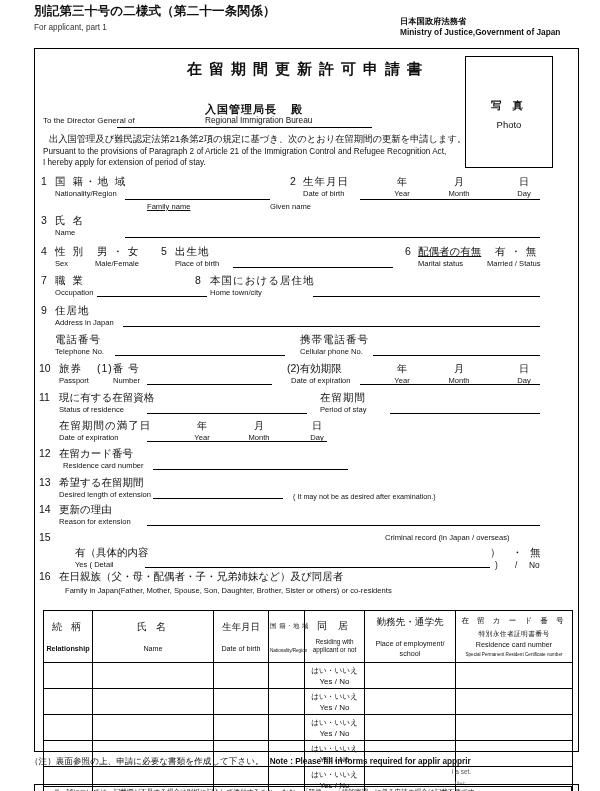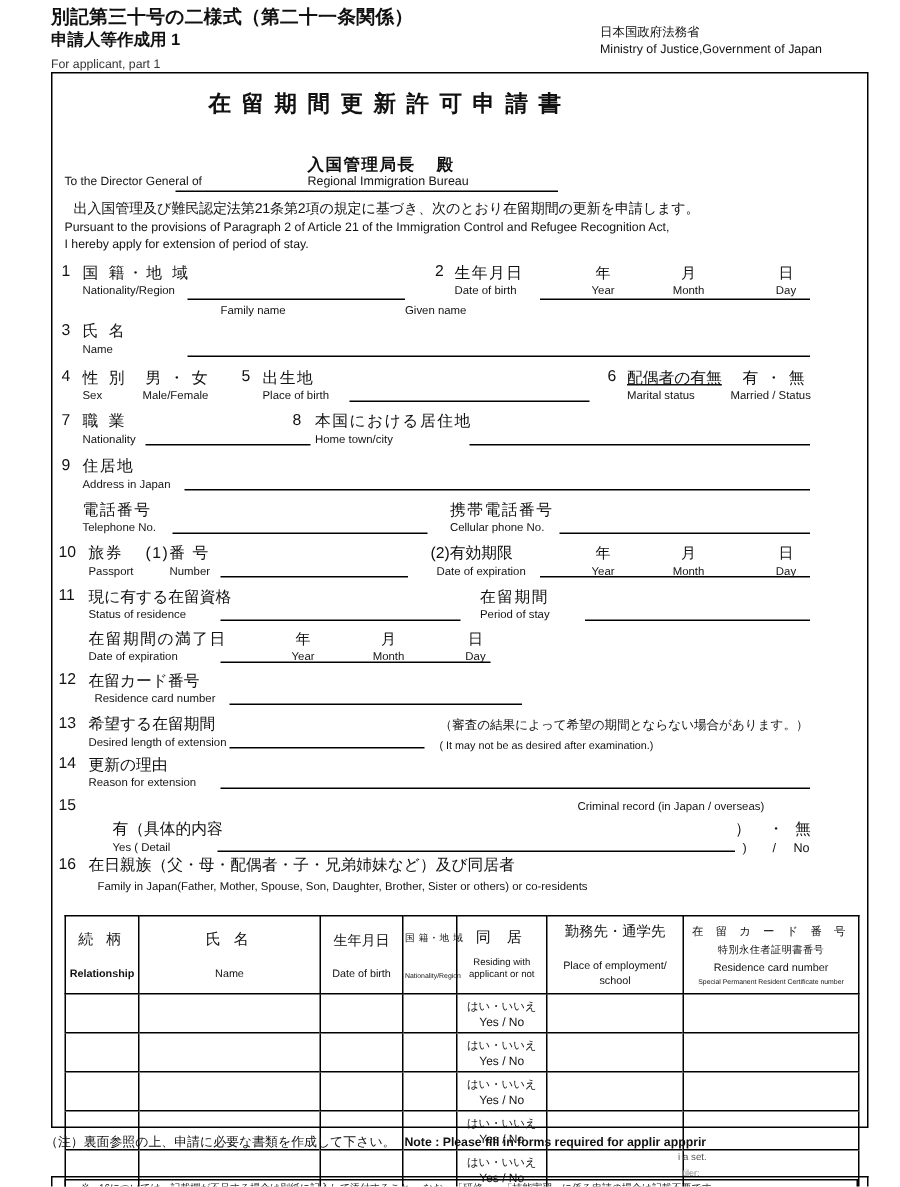--- a/index.html
+++ b/index.html
@@ -15,35 +15,35 @@
     overflow: hidden;
   }
   .page { position: relative; width: 600px; height: 791px; background:#fff; }
 
   
   .hdr-left { position:absolute; left:34px; top:4px; width:330px; }
   .hdr-jp1 { font-size:12.5px; font-weight:bold; letter-spacing:.2px; line-height:15px; }
   .hdr-jp2 { font-size:11px; font-weight:bold; line-height:14px; margin-top:1px; }
   .hdr-en1 { font-size:8.2px; line-height:11px; margin-top:3px; color:#333; }
 
-  .hdr-right { position:absolute; left:400px; top:16px; width:190px; }
+  .hdr-right { position:absolute; left:400px; top:16px; width:190px;font-weight:bold; }
   .hdr-r-jp { font-size:8.3px; line-height:11px; }
   .hdr-r-en { font-size:8.3px; line-height:11px; }
 
   
   .frame {
     position:absolute; left:34px; top:48px;
     width:545px; height:704px;
     border:1.1px solid #000;
   }
 
   
   .title-jp {
-    position:absolute; left:104px; top:11px; width:300px;
-    text-align:left; font-size:15px; font-weight:bold;
+    position:absolute; left:94px; top:11px; width:300px;
+    text-align:right; font-size:15px; font-weight:bold;
     letter-spacing:7px; white-space:nowrap;
   }
   .title-en {
     position:absolute; left:80px; top:31px; width:340px;
     text-align:center; font-size:10.4px; font-weight:bold;
     letter-spacing:.1px; white-space:nowrap;
   }
 
   
   .photo-box {
@@ -116,33 +116,36 @@
   .bot-ghost2 { position:absolute; left:455px; top:780px; font-size:6px; color:#888; }
   .bot-frame { position:absolute; left:34px; top:784px; width:545px; height:14px; border:1px solid #000; border-bottom:none;}
 </style>
 </head>
 <body>
 
 <div class="page">
 
   <div class="hdr-left">
     <div class="hdr-jp1">別記第三十号の二様式（第二十一条関係）</div>
-    <div class="hdr-jp2">申請人等作成用 1</div>
     <div class="hdr-en1">For applicant, part 1</div>
   </div>
 
   <div class="hdr-right">
     <div class="hdr-r-jp">日本国政府法務省</div>
     <div class="hdr-r-en">Ministry of Justice,Government of Japan</div>
   </div>
 
   <div class="frame">
 
     <div class="title-jp">在留期間更新許可申請書</div>
 
+    <div class="photo-box">
+      <div class="photo-jp">写 真</div>
+      <div class="photo-en">Photo</div>
+    </div>
 
     <div class="dir-jp">
       <span>入国管理局長</span><span class="dono">殿</span>
     </div>
     <div class="dir-en-l">To the Director General of</div>
     <div class="dir-en-r">Regional Immigration Bureau</div>
     <div class="dir-rule"></div>
 
     <div class="purs-jp">出入国管理及び難民認定法第21条第2項の規定に基づき、次のとおり在留期間の更新を申請します。</div>
     <div class="purs-en1">Pursuant to the provisions of Paragraph 2 of Article 21 of the Immigration Control and Refugee Recognition Act,</div>
@@ -157,21 +160,21 @@
     <div class="lbl-jp tight" style="left:268px; top:126px; letter-spacing:1px;">生年月日</div>
     <div class="lbl-en" style="left:268px; top:140px;">Date of birth</div>
     <div class="rule" style="left:325px; top:150px; width:180px;"></div>
     <div class="ctr-jp" style="left:355px; top:126px; width:24px;">年</div>
     <div class="ctr" style="left:352px; top:140px; width:30px; font-size:7.6px;">Year</div>
     <div class="ctr-jp" style="left:412px; top:126px; width:24px;">月</div>
     <div class="ctr" style="left:409px; top:140px; width:30px; font-size:7.6px;">Month</div>
     <div class="ctr-jp" style="left:479px; top:126px; width:20px;">日</div>
     <div class="ctr" style="left:474px; top:140px; width:30px; font-size:7.6px;">Day</div>
 
-    <div class="lbl-en" style="left:112px; top:153px;">Family name</div>
+    <div class="lbl-en" style="left:112px; top:153px;text-decoration:underline;">Family name</div>
     <div class="lbl-en" style="left:235px; top:153px;">Given name</div>
 
     <div class="lbl-jp tight" style="left:6px; top:165px;">3</div>
     <div class="lbl-jp" style="left:20px; top:165px;">氏 名</div>
     <div class="lbl-en" style="left:20px; top:179px;">Name</div>
     <div class="rule" style="left:90px; top:188px; width:415px;"></div>
 
     <div class="lbl-jp tight" style="left:6px; top:196px;">4</div>
     <div class="lbl-jp" style="left:20px; top:196px;">性 別</div>
     <div class="lbl-en" style="left:20px; top:210px;">Sex</div>
@@ -184,21 +187,21 @@
     <div class="rule" style="left:198px; top:218px; width:160px;"></div>
 
     <div class="lbl-jp tight" style="left:370px; top:196px;">6</div>
     <div class="lbl-jp" style="left:383px; top:196px; letter-spacing:0px;text-decoration:underline;">配偶者の有無</div>
     <div class="lbl-en" style="left:383px; top:210px;">Marital status</div>
     <div class="lbl-jp" style="left:460px; top:196px; letter-spacing:1px;">有 ・ 無</div>
     <div class="lbl-en" style="left:452px; top:210px;">Married / Status</div>
 
     <div class="lbl-jp tight" style="left:6px; top:225px;">7</div>
     <div class="lbl-jp" style="left:20px; top:225px;">職 業</div>
-    <div class="lbl-en" style="left:20px; top:239px;">Nationality</div>
+    <div class="lbl-en" style="left:20px; top:239px;">Occupation</div>
     <div class="rule" style="left:62px; top:247px; width:110px;"></div>
 
     <div class="lbl-jp tight" style="left:160px; top:225px;">8</div>
     <div class="lbl-jp" style="left:175px; top:225px; letter-spacing:1px;">本国における居住地</div>
     <div class="lbl-en" style="left:175px; top:239px;">Home town/city</div>
     <div class="rule" style="left:278px; top:247px; width:227px;"></div>
 
     <div class="lbl-jp tight" style="left:6px; top:255px;">9</div>
     <div class="lbl-jp" style="left:20px; top:255px; letter-spacing:1px;">住居地</div>
     <div class="lbl-en" style="left:20px; top:269px;">Address in Japan</div>
@@ -250,21 +253,20 @@
 
     <div class="lbl-jp tight" style="left:4px; top:398px;">12</div>
     <div class="lbl-jp" style="left:24px; top:398px; letter-spacing:0px;">在留カード番号</div>
     <div class="lbl-en" style="left:28px; top:412px;">Residence card number</div>
     <div class="rule" style="left:118px; top:420px; width:195px;"></div>
 
     <div class="lbl-jp tight" style="left:4px; top:427px;">13</div>
     <div class="lbl-jp" style="left:24px; top:427px; letter-spacing:0px;">希望する在留期間</div>
     <div class="lbl-en" style="left:24px; top:441px;">Desired length of extension</div>
     <div class="rule" style="left:118px; top:449px; width:130px;"></div>
-    <div class="note-jp" style="left:258px; top:429px;">（審査の結果によって希望の期間とならない場合があります。）</div>
     <div class="note-en" style="left:258px; top:443px;">( It may not be as desired after examination.)</div>
 
     <div class="lbl-jp tight" style="left:4px; top:454px;">14</div>
     <div class="lbl-jp" style="left:24px; top:454px; letter-spacing:0px;">更新の理由</div>
     <div class="lbl-en" style="left:24px; top:468px;">Reason for extension</div>
     <div class="rule" style="left:112px; top:476px; width:393px;"></div>
 
     <div class="lbl-jp tight" style="left:4px; top:482px;">15</div>
     <div class="lbl-en" style="left:350px; top:484px;">Criminal record (in Japan / overseas)</div>
 

